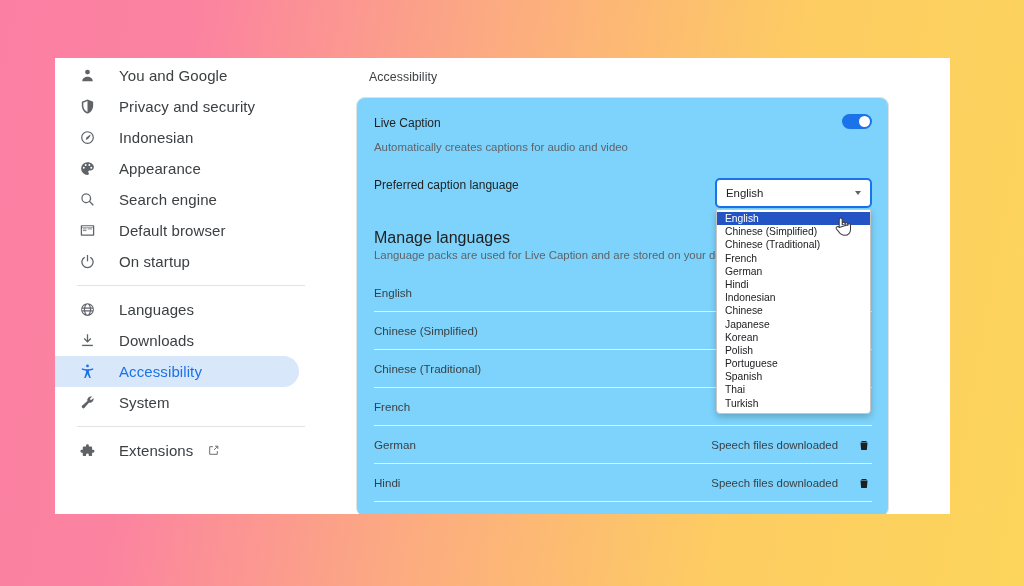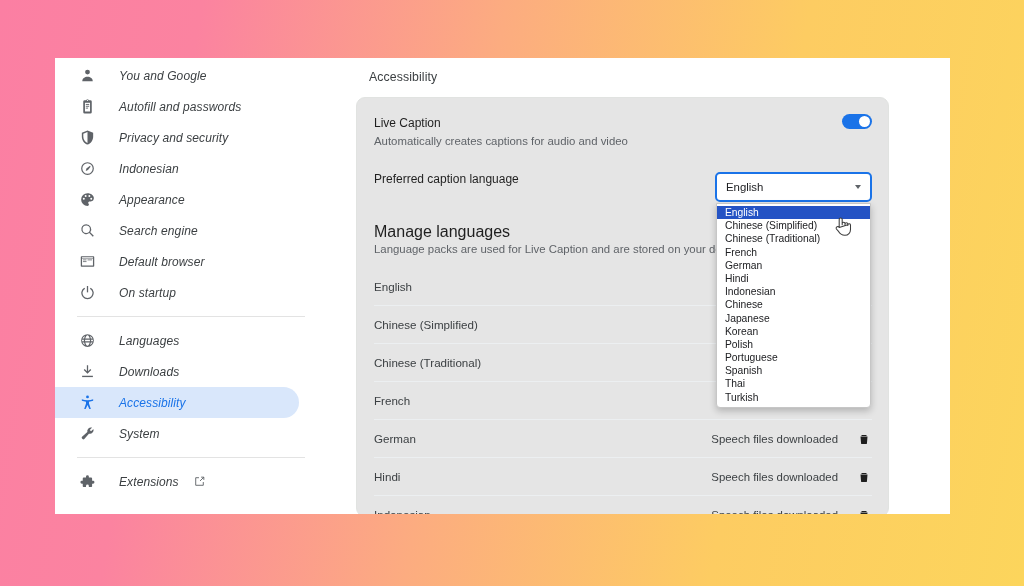--- a/index.html
+++ b/index.html
@@ -43,25 +43,24 @@
   }
   .nav-item .ico {
     width: 20px; height: 20px;
     flex: 0 0 20px;
     display: flex; align-items: center; justify-content: center;
     color: #5f6368;
     margin-right: 22px;
   }
   .nav-item .ico svg { width: 17px; height: 17px; display: block; fill: currentColor; }
   .nav-label {
-    font-size: 12px;
+    font-size: 15px;
     color: #3c4043;
     letter-spacing: .1px;
     white-space: nowrap;
-    font-style: italic;
   }
   .nav-item.active { background: #d9e7fb; }
   .nav-item.active .ico { color: #1a73e8; }
   .nav-item.active .nav-label { color: #1a73e8; }
   .nav-sep {
     height: 1px;
     background: #e3e3e3;
     margin: 8px 30px 8px 22px;
   }
   .ext-link { margin-left: 14px; color: #5f6368; display:flex; align-items:center; }
@@ -78,34 +77,34 @@
     font-size: 12.3px;
     color: #3c4043;
     margin: 12px 0 0 22px;
     letter-spacing: .1px;
   }
   #card {
     position: absolute;
     left: 21px; top: 39px;
     width: 533px;
     height: 420px;
-    background: #e5e5e5;
+    background: #7dd3fc;
     border: 1px solid #e1e3e1;
     border-radius: 9px;
     overflow: hidden;
   }
 
   .row-lc {
     display: flex;
     align-items: flex-start;
     padding: 17px 18px 0 17px;
     position: relative;
   }
   .lc-text-main { font-size: 12px; color: #1f1f1f; line-height: 17px; }
-  .lc-text-sub  { font-size: 11.4px; color: #5f6368; line-height: 17px; margin-top: 1px;}
+  .lc-text-sub  { font-size: 11.4px; color: #5f6368; line-height: 17px; margin-top: 7px;}
   .toggle {
     position: absolute;
     right: 16px; top: 16px;
     width: 30px; height: 15px;
     border-radius: 8px;
     background: #1a73e8;
     cursor: pointer;
   }
   .toggle .knob {
     position: absolute;
@@ -218,31 +217,20 @@
 
   <nav id="sidebar">
       <div class="nav-item">
         <span class="ico">
           <svg viewBox="0 0 24 24">
             <circle cx="12" cy="7.2" r="3.4"></circle>
             <path d="M4.6 20c0-4 3.4-6.3 7.4-6.3S19.4 16 19.4 20z"></path>
           </svg>
         </span>
         <span class="nav-label">You and Google</span>
-      </div>
-      <div class="nav-item">
-        <span class="ico">
-          <svg viewBox="0 0 24 24">
-            <path d="M16 3h-2.2a2 2 0 0 0-3.6 0H8a2 2 0 0 0-2 2v15a2 2 0 0 0 2 2h8a2 2 0 0 0 2-2V5a2 2 0 0 0-2-2zm-4-.6a.9.9 0 1 1 0 1.8.9.9 0 0 1 0-1.8zM15.6 19H8.4V6.6h7.2z"></path>
-            <rect x="9.6" y="8.4" width="4.8" height="1.3"></rect>
-            <rect x="9.6" y="11" width="4.8" height="1.3"></rect>
-            <rect x="9.6" y="13.6" width="3.2" height="1.3"></rect>
-          </svg>
-        </span>
-        <span class="nav-label">Autofill and passwords</span>
       </div>
       <div class="nav-item">
         <span class="ico">
           <svg viewBox="0 0 24 24">
             <path d="M12 2 4 5.3v5.5c0 5 3.4 9.7 8 11.2 4.6-1.5 8-6.2 8-11.2V5.3zm0 2.1v15.6c-3.3-1.3-5.9-5-5.9-8.9V6.7z"></path>
           </svg>
         </span>
         <span class="nav-label">Privacy and security</span>
       </div>
       <div class="nav-item">

